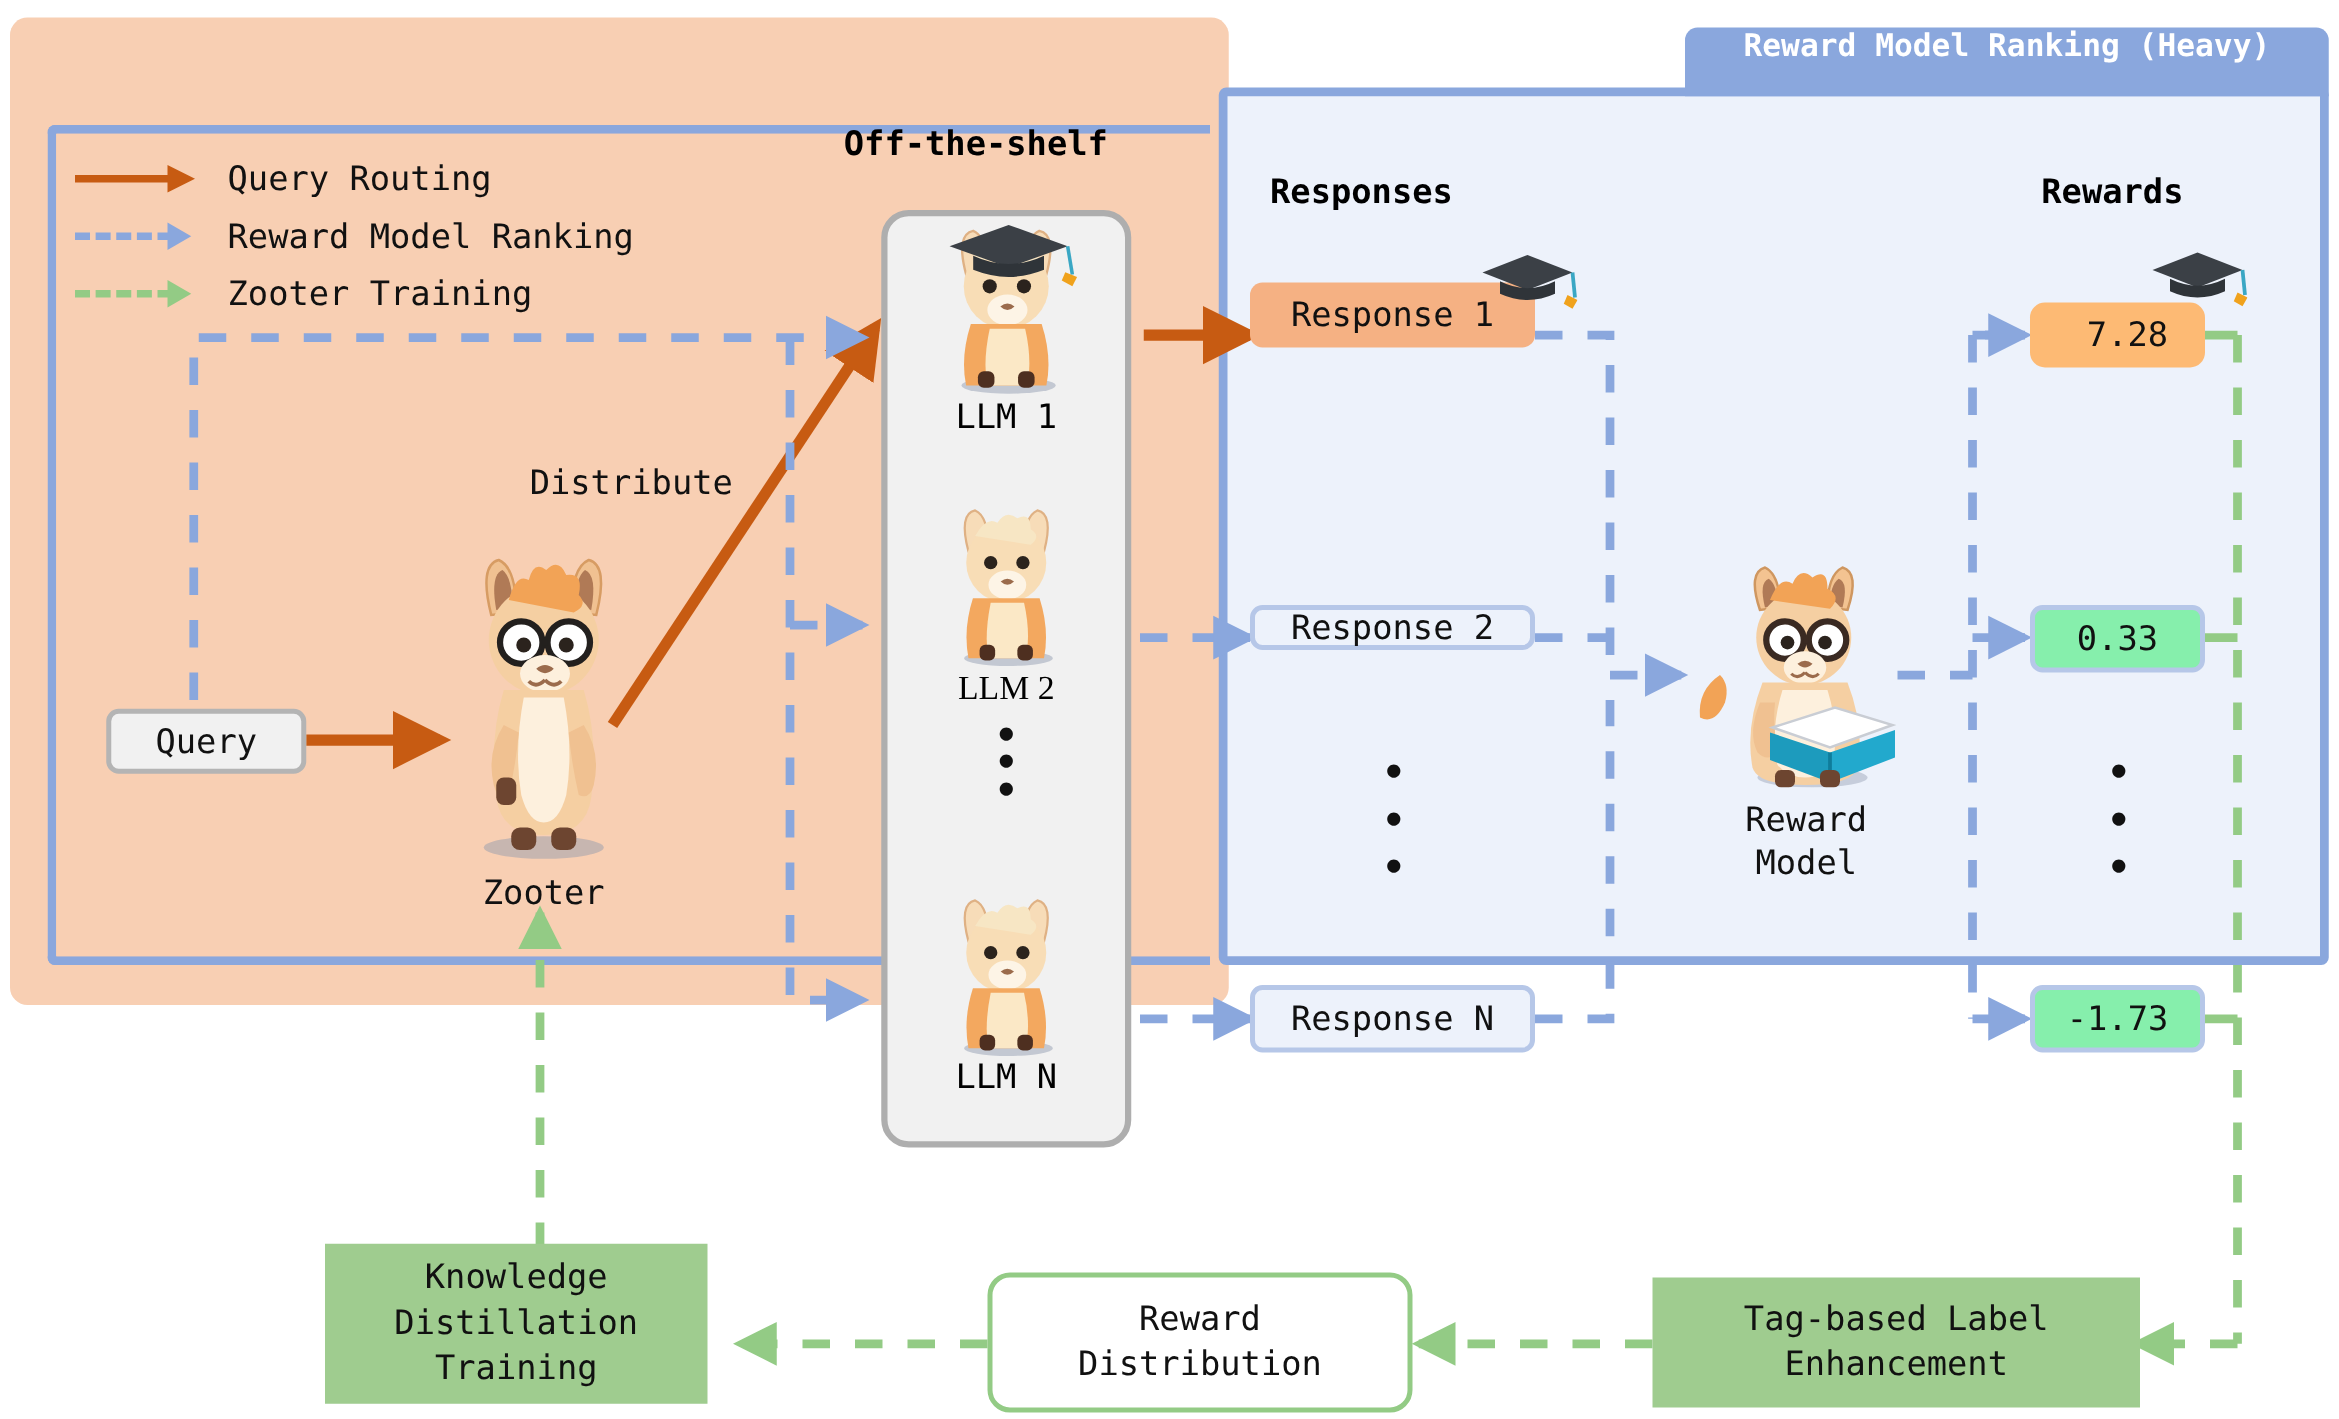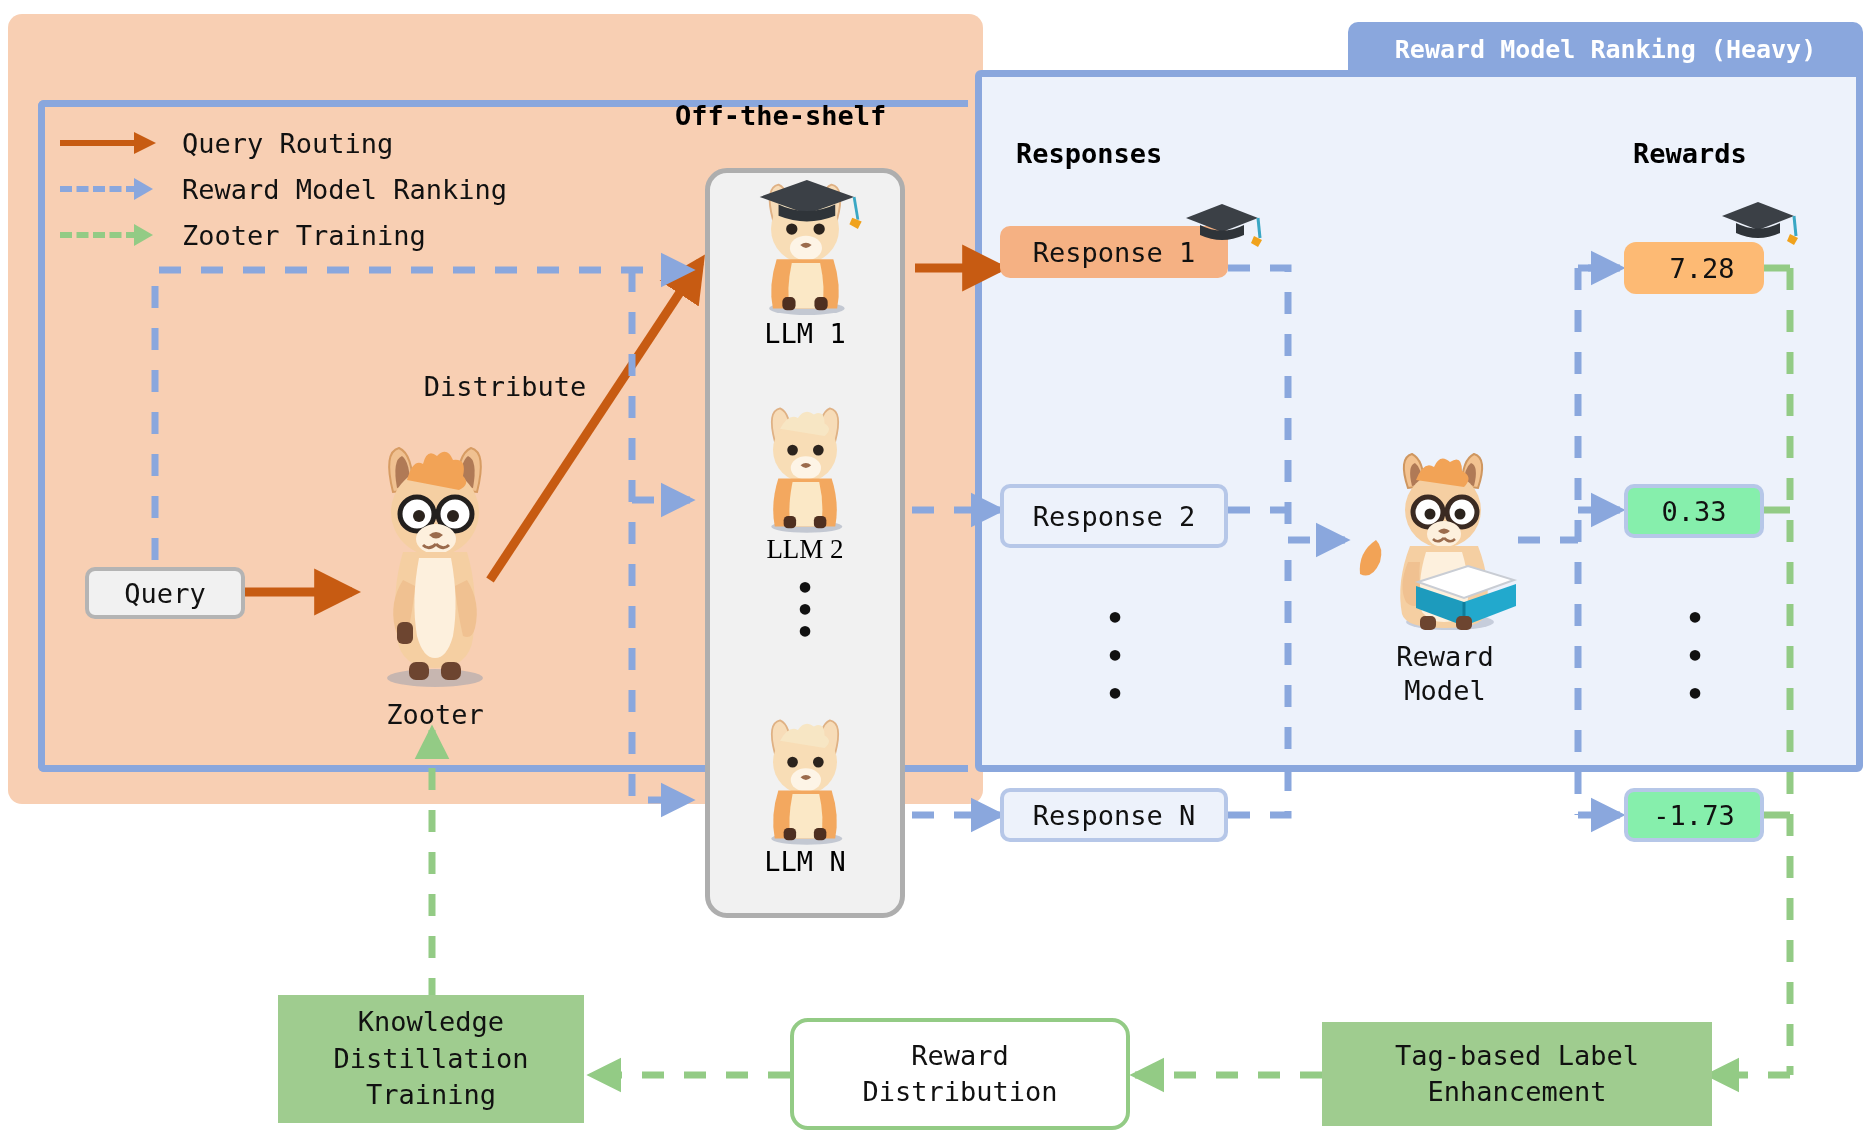--- a/index.html
+++ b/index.html
@@ -48,21 +48,21 @@
     background: #edf2fb;
     border: 7px solid #8aa7dd;
     border-radius: 6px;
     box-sizing: border-box;
   }
   #heavy-tab {
     left: 1348px; top: 22px;
     width: 515px; height: 55px;
     background: #8aa7dd;
     border-radius: 10px 10px 0 0;
-    display: flex; align-items: center;
+    display: flex; align-items: flex-start;
     justify-content: center;
     box-sizing: border-box;
   }
   #heavy-tab-label {
     color: #ffffff;
     font-size: 25px;
     font-weight: bold;
     white-space: nowrap;
   }
   #light-inner {
@@ -450,21 +450,21 @@
 
   <div class="abs" style="left:1182px; top:200px; width:80px; height:70px;">
     <svg viewBox="0 0 80 70" width="80" height="70">
       <path d="M40,4 L76,18 L40,32 L4,18 Z" fill="#3b4046"></path>
       <path d="M18,25 q22,11 44,0 v10 q-22,10 -44,0z" fill="#2f3439"></path>
       <line x1="76" y1="18" x2="78" y2="38" stroke="#3aa7c4" stroke-width="3"></line>
       <path d="M72,36 l8,4 l-4,7 l-7,-4z" fill="#f0a21c"></path>
     </svg>
   </div>
 
-  <div class="rbox box-resp" style="left:1000px; top:484px; width:228px; height:64px;">
+  <div class="rbox box-resp" style="left:1000px; top:484px; width:228px; height:36px;">
     <span>Response 2</span>
   </div>
 
   <div class="dots-col" style="left:1060px; top:600px; width:110px;">
     <span>•</span>
       <span>•</span>
       <span>•</span>
   </div>
 
   <div class="rbox box-resp" style="left:1000px; top:788px; width:228px; height:54px;">
@@ -531,21 +531,21 @@
   <div class="dots-col" style="left:1640px; top:600px; width:110px;">
     <span>•</span>
       <span>•</span>
       <span>•</span>
   </div>
 
   <div class="rbox box-reward" style="left:1624px; top:788px; width:140px; height:54px;">
     <span>-1.73</span>
   </div>
 
-  <div class="rbox box-green-solid" style="left:278px; top:995px; width:306px; height:128px;">
+  <div class="rbox box-green-solid" style="left:260px; top:995px; width:306px; height:128px;">
     <span style="white-space:pre-line;">Knowledge
 Distillation
 Training</span>
   </div>
 
   <div class="rbox box-green-round" style="left:790px; top:1018px; width:340px; height:112px;">
     <span style="white-space:pre-line;">Reward
 Distribution</span>
   </div>
 

